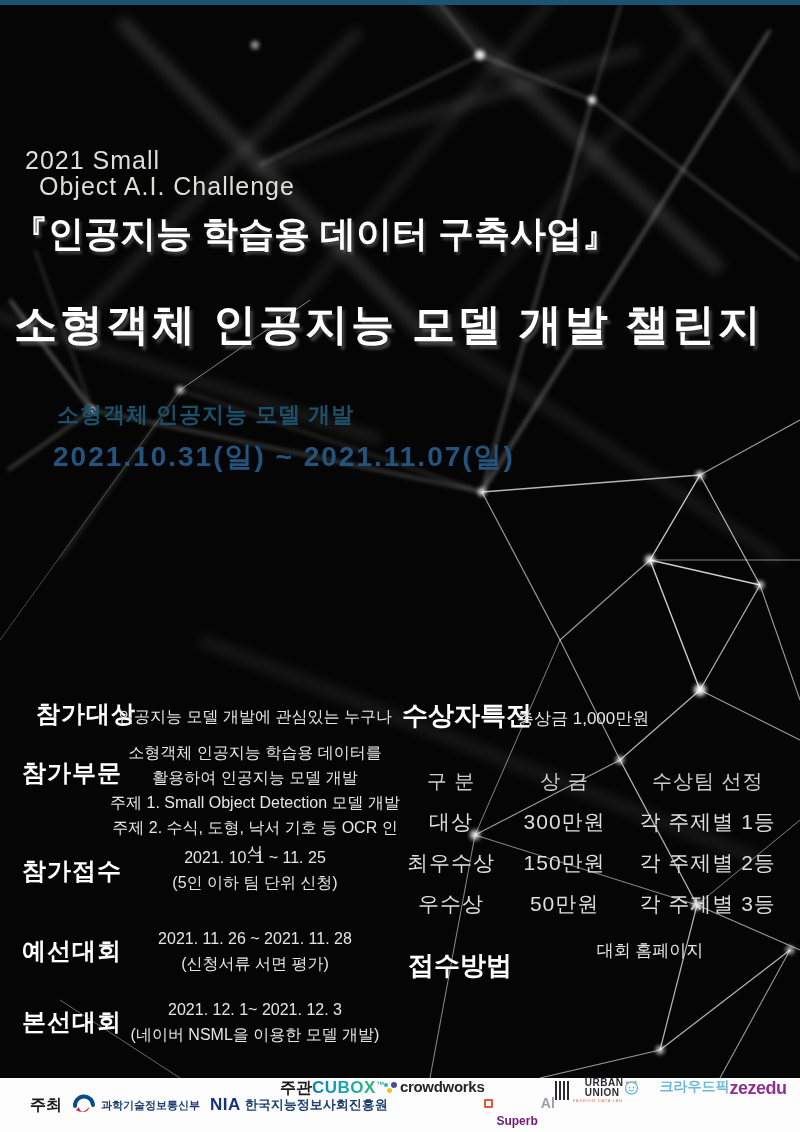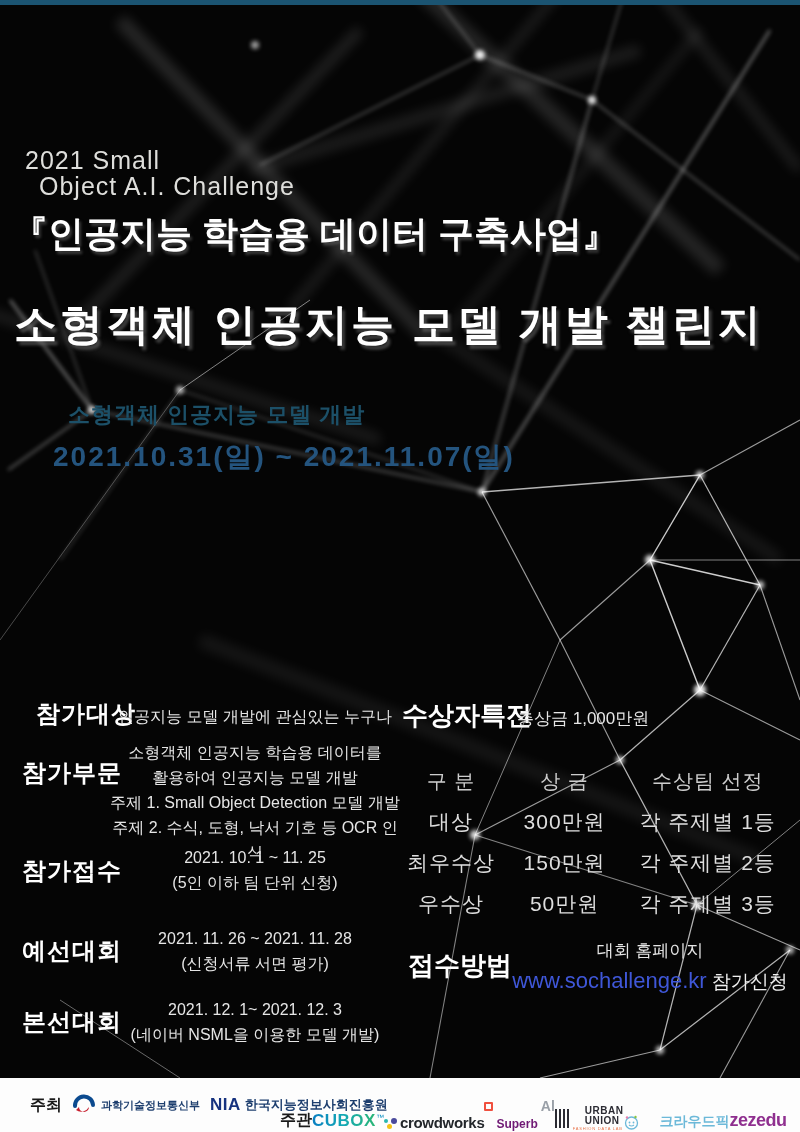--- a/index.html
+++ b/index.html
@@ -7,41 +7,41 @@
   .poster { position:relative; width:800px; height:1132px; background:#050505; overflow:hidden; margin:0 auto; }
   .topbar { position:absolute; top:0; left:0; width:800px; height:5px; background:#1b5472; }
   .plexus { position:absolute; top:0; left:0; width:800px; height:1078px; }
 
   .toptitle { position:absolute; left:25px; top:148px; color:#dededb; font-size:25px; line-height:1.02; letter-spacing:1px; font-weight:500; }
   .toptitle .l2 { display:block; padding-left:14px; }
 
   .maintitle { position:absolute; left:12px; top:210px; color:#fff; font-size:36px; font-weight:bold; white-space:nowrap; letter-spacing:0px; text-shadow:2px 3px 3px rgba(110,110,110,.55); }
   .subtitle  { position:absolute; left:14px; top:276px; color:#fff; font-size:43px; font-weight:bold; white-space:nowrap; letter-spacing:3px; text-shadow:3px 4px 3px rgba(120,120,120,.5);margin-top:20px; }
 
-  .eventname   { position:absolute; left:68px;  top:400px; color:#1c5068; font-size:22px; font-weight:bold; letter-spacing:1px; }
+  .eventname   { position:absolute; left:57px;  top:400px; color:#1c5068; font-size:22px; font-weight:bold; letter-spacing:1px; }
   .eventperiod { position:absolute; left:25px;  top:438px; color:#24547e; font-size:28px; font-weight:600; letter-spacing:2px;margin-left:28px; }
 
   .label-l { position:absolute; color:#fff; font-size:24px; font-weight:bold; letter-spacing:1px; }
   .vals-l  { position:absolute; left:105px; width:300px; color:#e6e6e6; font-size:16px; text-align:center; line-height:1.57; }
 
   .award-label { position:absolute; left:402px; top:698px; color:#fff; font-size:26px; font-weight:bold; }
   .award-total { position:absolute; left:517px; top:707px; color:#e6e6e6; font-size:17px; }
 
   .prize-table { position:absolute; left:398px; top:768px; width:392px; display:grid; grid-template-columns:27% 31% 42%; row-gap:13px; text-align:center; }
   .prize-table .hd { color:#cdcdcd; font-size:20px; letter-spacing:1px; }
   .prize-table .cl { color:#dedede; font-size:21px; letter-spacing:1px; }
 
   .apply-label { position:absolute; left:408px; top:948px; color:#fff; font-size:26px; font-weight:bold; }
   .apply-lines { position:absolute; left:510px; top:938px; width:280px; text-align:center; color:#e6e6e6; font-size:17px; line-height:1.5; }
   .apply-link  { color:#3f57d8; font-size:22px; }
   .apply-suffix{ color:#efefef; font-size:19px; }
 
   .footer { position:absolute; left:0; top:1078px; width:800px; height:54px; background:#fdfdfd; }
   .host-group { position:absolute; left:30px; top:0; height:54px; display:flex; align-items:center; gap:10px; }
-  .org-group  { position:absolute; left:280px; top:0; height:53px; display:flex; align-items:flex-end; }
+  .org-group  { position:absolute; left:280px; top:0; height:53px; display:flex; align-items:flex-start; }
   .f-label { color:#1a1a1a; font-size:16px; font-weight:bold; }
   .gov { display:flex; align-items:center; gap:5px; }
   .gov-name { color:#1d3e6e; font-size:11px; font-weight:600; }
   .nia { display:flex; align-items:center; gap:4px;justify-content:center; }
   .nia-abbr { color:#16327f; font-size:17px; font-weight:bold; letter-spacing:.5px; }
   .nia-name { color:#1d3e6e; font-size:13px; font-weight:bold; }
   .cubox { font-size:17px; font-weight:bold; letter-spacing:.5px;
            background:linear-gradient(90deg,#0a7ec2,#13a9b4,#2bb673);
            -webkit-background-clip:text; background-clip:text; color:#0a8ec2; -webkit-text-fill-color:transparent; }
   .cubox-tm { font-size:8px; color:#0a8ec2; vertical-align:super; }
@@ -215,23 +215,20 @@
     <div class="cl">150만원</div>
     <div class="cl">각 주제별 2등</div>
     <div class="cl">우수상</div>
     <div class="cl">50만원</div>
     <div class="cl">각 주제별 3등</div>
   </div>
 
   <div class="apply-label">접수방법</div>
   <div class="apply-lines">
     <div>대회 홈페이지</div>
-    <div>
-      <span class="apply-link">www.sochallenge.kr</span><span class="apply-suffix"> 참가신청</span>
-    </div>
   </div>
 
   <div class="footer">
     <div class="host-group">
       <span class="f-label">주최</span>
       <span class="gov">
         <svg width="24" height="24" viewBox="0 0 24 24">
           <path d="M3,13 A9,9 0 0 1 21,12" fill="none" stroke="#0b4a8f" stroke-width="4" stroke-linecap="round"></path>
           <path d="M7,14 A5,5 0 0 0 17,14 A9,9 0 0 1 4,17" fill="#c8202f"></path>
         </svg>

